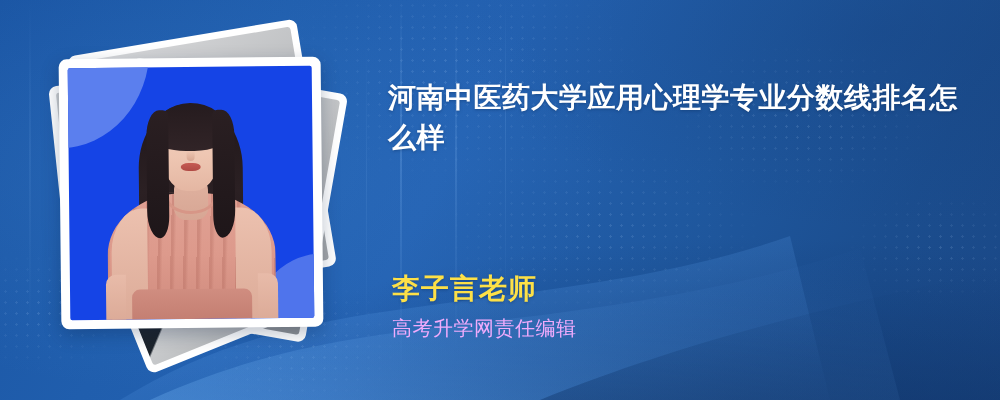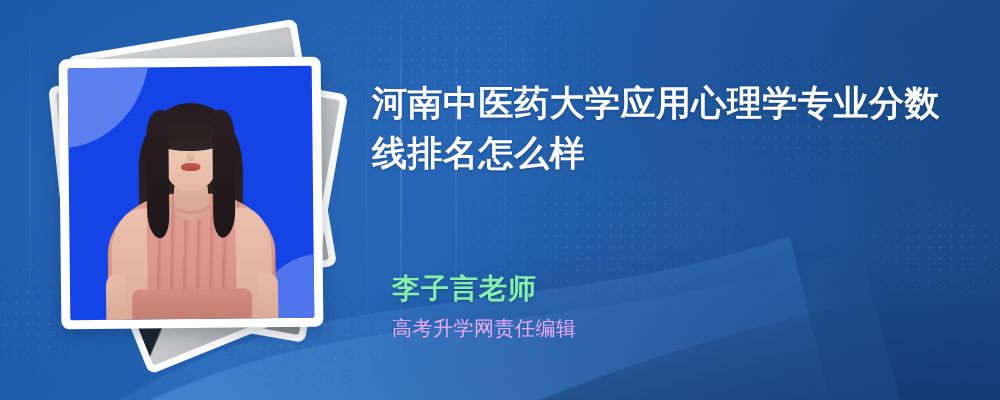--- a/index.html
+++ b/index.html
@@ -309,38 +309,38 @@
   .content {
     position: absolute;
     left: 372px;
     top: 0;
     width: 600px;
     height: 400px;
   }
   .title {
     position: absolute;
     top: 78px;
-    left: 0;
+    left: 16px;
     width: 580px;
     margin: 0;
     color: #ffffff;
-    font-size: 35px;
+    font-size: 28px;
     font-weight: bold;
     line-height: 1.42;
     letter-spacing: 0.5px;
     text-shadow: 0 1px 3px rgba(10,35,75,0.35);
   }
   .byline {
     position: absolute;
     top: 272px;
     left: 20px;
   }
   .author {
     margin: 0;
-    color: #86efac;
+    color: #fde047;
     font-size: 28px;
     font-weight: bold;
     letter-spacing: 1px;
     line-height: 1.2;
     text-shadow: 0 1px 3px rgba(10,35,75,0.35);
   }
   .role {
     margin: 10px 0 0 0;
     color: #f0abfc;
     font-size: 20px;

